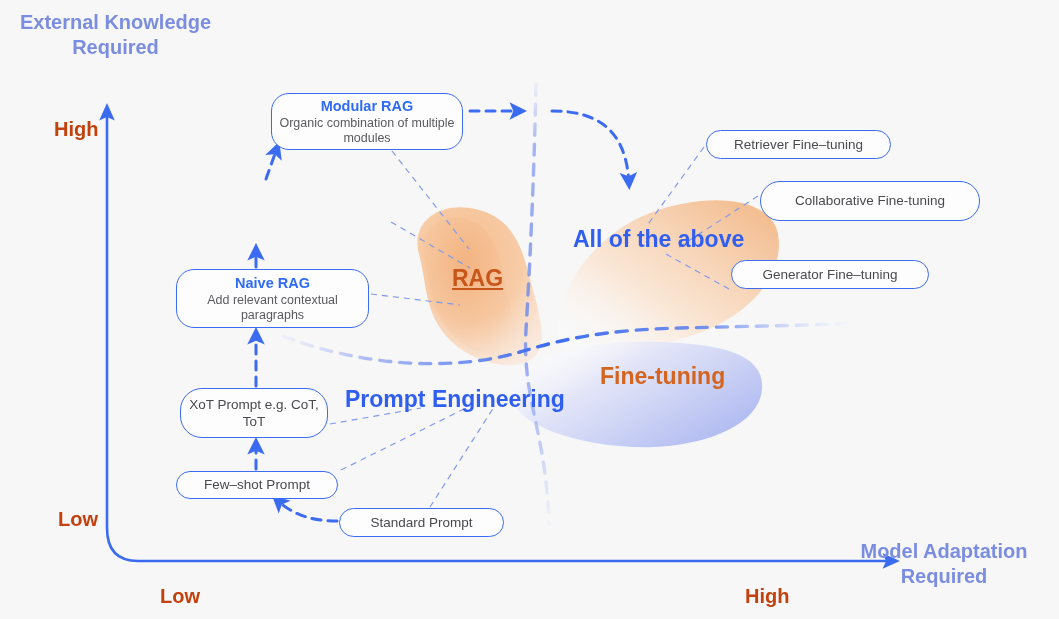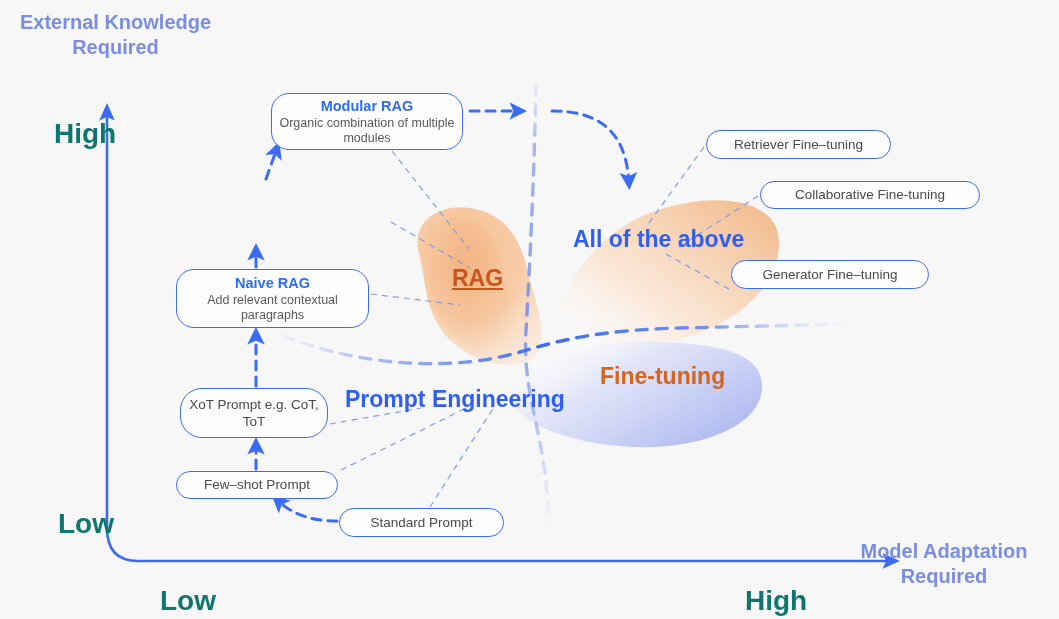--- a/index.html
+++ b/index.html
@@ -19,23 +19,23 @@
     font-weight:bold;
     font-size:20px;
     line-height:25px;
     text-align:center;
     white-space:pre-line;
   }
   #y-axis-title{left:8px;top:10px;width:215px;}
   #x-axis-title{left:844px;top:539px;width:200px;}
   .axis-tick{
     position:absolute;
-    color:#0f766e;
-    font-weight:bold;
-    font-size:28px;
+    color:#c2410c;
+    font-weight:bold;
+    font-size:20px;
   }
   #y-tick-high{left:54px;top:118px;}
   #y-tick-low{left:58px;top:508px;}
   #x-tick-low{left:160px;top:585px;}
   #x-tick-high{left:745px;top:585px;}
 
   
   .node{
     position:absolute;
     box-sizing:border-box;
@@ -76,21 +76,21 @@
     line-height:17px;
   }
 
   #node-modular{left:271px;top:93px;width:192px;height:57px;}
   #node-advanced{left:141px;top:181px;width:248px;height:63px;}
   #node-naive{left:176px;top:269px;width:193px;height:59px;}
   #node-xot{left:180px;top:388px;width:148px;height:50px;border-radius:22px;}
   #node-fewshot{left:176px;top:471px;width:162px;height:28px;}
   #node-standard{left:339px;top:508px;width:165px;height:29px;}
   #node-retriever{left:706px;top:130px;width:185px;height:29px;}
-  #node-collab{left:760px;top:181px;width:220px;height:28px;}
+  #node-collab{left:760px;top:181px;width:220px;height:40px;}
   #node-generator{left:731px;top:260px;width:198px;height:29px;}
 
   
   .blob-label{
     position:absolute;
     font-weight:bold;
     z-index:5;
     white-space:nowrap;
   }
   #label-rag{left:452px;top:265px;font-size:23px;color:#c8551a;text-decoration:underline;}

